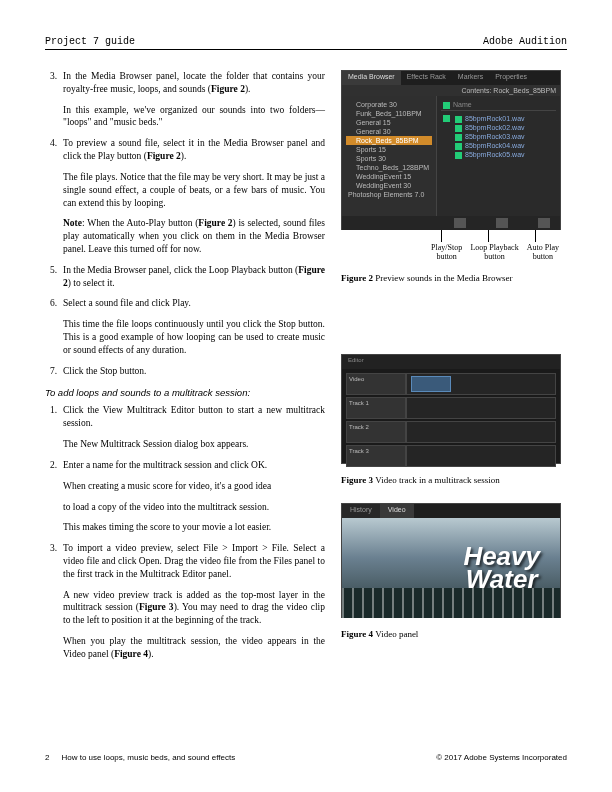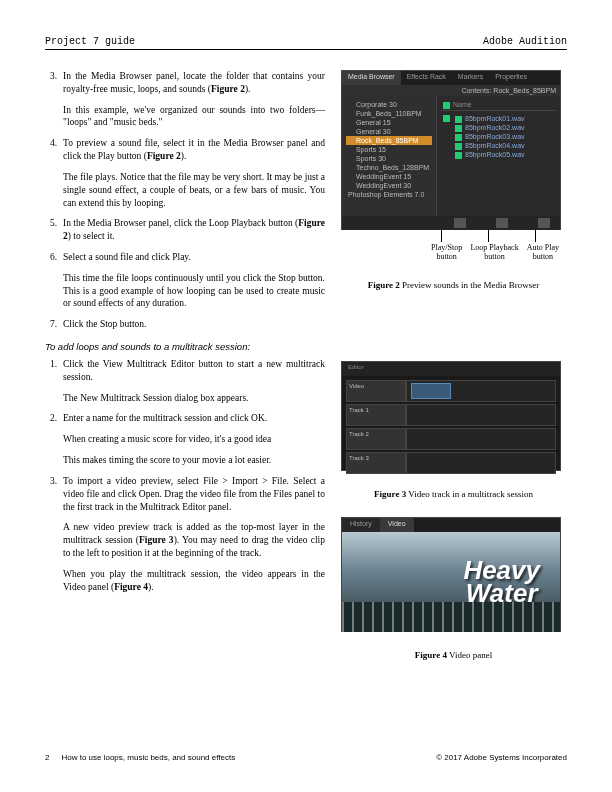--- a/index.html
+++ b/index.html
@@ -59,22 +59,21 @@
     font-family: Arial, Helvetica, sans-serif;
     font-size: 9.5px;
     margin: 10px 0 6px 0;
   }
   .figure {
     margin-bottom: 16px;
   }
   .fig-caption {
     font-size: 9px;
     line-height: 1.3;
-    margin-top: 18px;
-    text-align: center;
+    margin-top: 11px;
   }
   .fig-labels {
     display: flex;
     justify-content: space-between;
     font-size: 8px;
     margin-top: 2px;
   }
   .fig-labels > div { text-align: center; line-height: 1.1; }
   .panel {
     background: #2a2a2a;
@@ -148,20 +147,21 @@
           <div class="step-body">
             <p>In the Media Browser panel, locate the folder that contains your royalty-free music, loops, and sounds (<b>Figure 2</b>).</p>
             <p>In this example, we've organized our sounds into two folders— "loops" and "music beds."</p>
           </div>
         </div>
         <div class="step">
           <div class="step-num">4.</div>
           <div class="step-body">
             <p>To preview a sound file, select it in the Media Browser panel and click the Play button (<b>Figure 2</b>).</p>
             <p>The file plays. Notice that the file may be very short. It may be just a single sound effect, a couple of beats, or a few bars of music. You can extend this by looping.</p>
+            <p><b>Note</b>: When the Auto-Play button (<b>Figure 2</b>) is selected, sound files play automatically when you click on them in the Media Browser panel. Leave this turned off for now.</p>
           </div>
         </div>
         <div class="step">
           <div class="step-num">5.</div>
           <div class="step-body">
             <p>In the Media Browser panel, click the Loop Playback button (<b>Figure 2</b>) to select it.</p>
           </div>
         </div>
         <div class="step">
           <div class="step-num">6.</div>
@@ -184,20 +184,21 @@
           <div class="step-body">
             <p>Click the View Multitrack Editor button to start a new multitrack session.</p>
             <p>The New Multitrack Session dialog box appears.</p>
           </div>
         </div>
         <div class="step">
           <div class="step-num">2.</div>
           <div class="step-body">
             <p>Enter a name for the multitrack session and click OK.</p>
             <p>When creating a music score for video, it's a good idea</p>
+            <p>to load a copy of the video into the multitrack session.</p>
             <p>This makes timing the score to your movie a lot easier.</p>
           </div>
         </div>
         <div class="step">
           <div class="step-num">3.</div>
           <div class="step-body">
             <p>To import a video preview, select File &gt; Import &gt; File. Select a video file and click Open. Drag the video file from the Files panel to the first track in the Multitrack Editor panel.</p>
             <p>A new video preview track is added as the top-most layer in the multitrack session (<b>Figure 3</b>). You may need to drag the video clip to the left to position it at the beginning of the track.</p>
             <p>When you play the multitrack session, the video appears in the Video panel (<b>Figure 4</b>).</p>
           </div>

